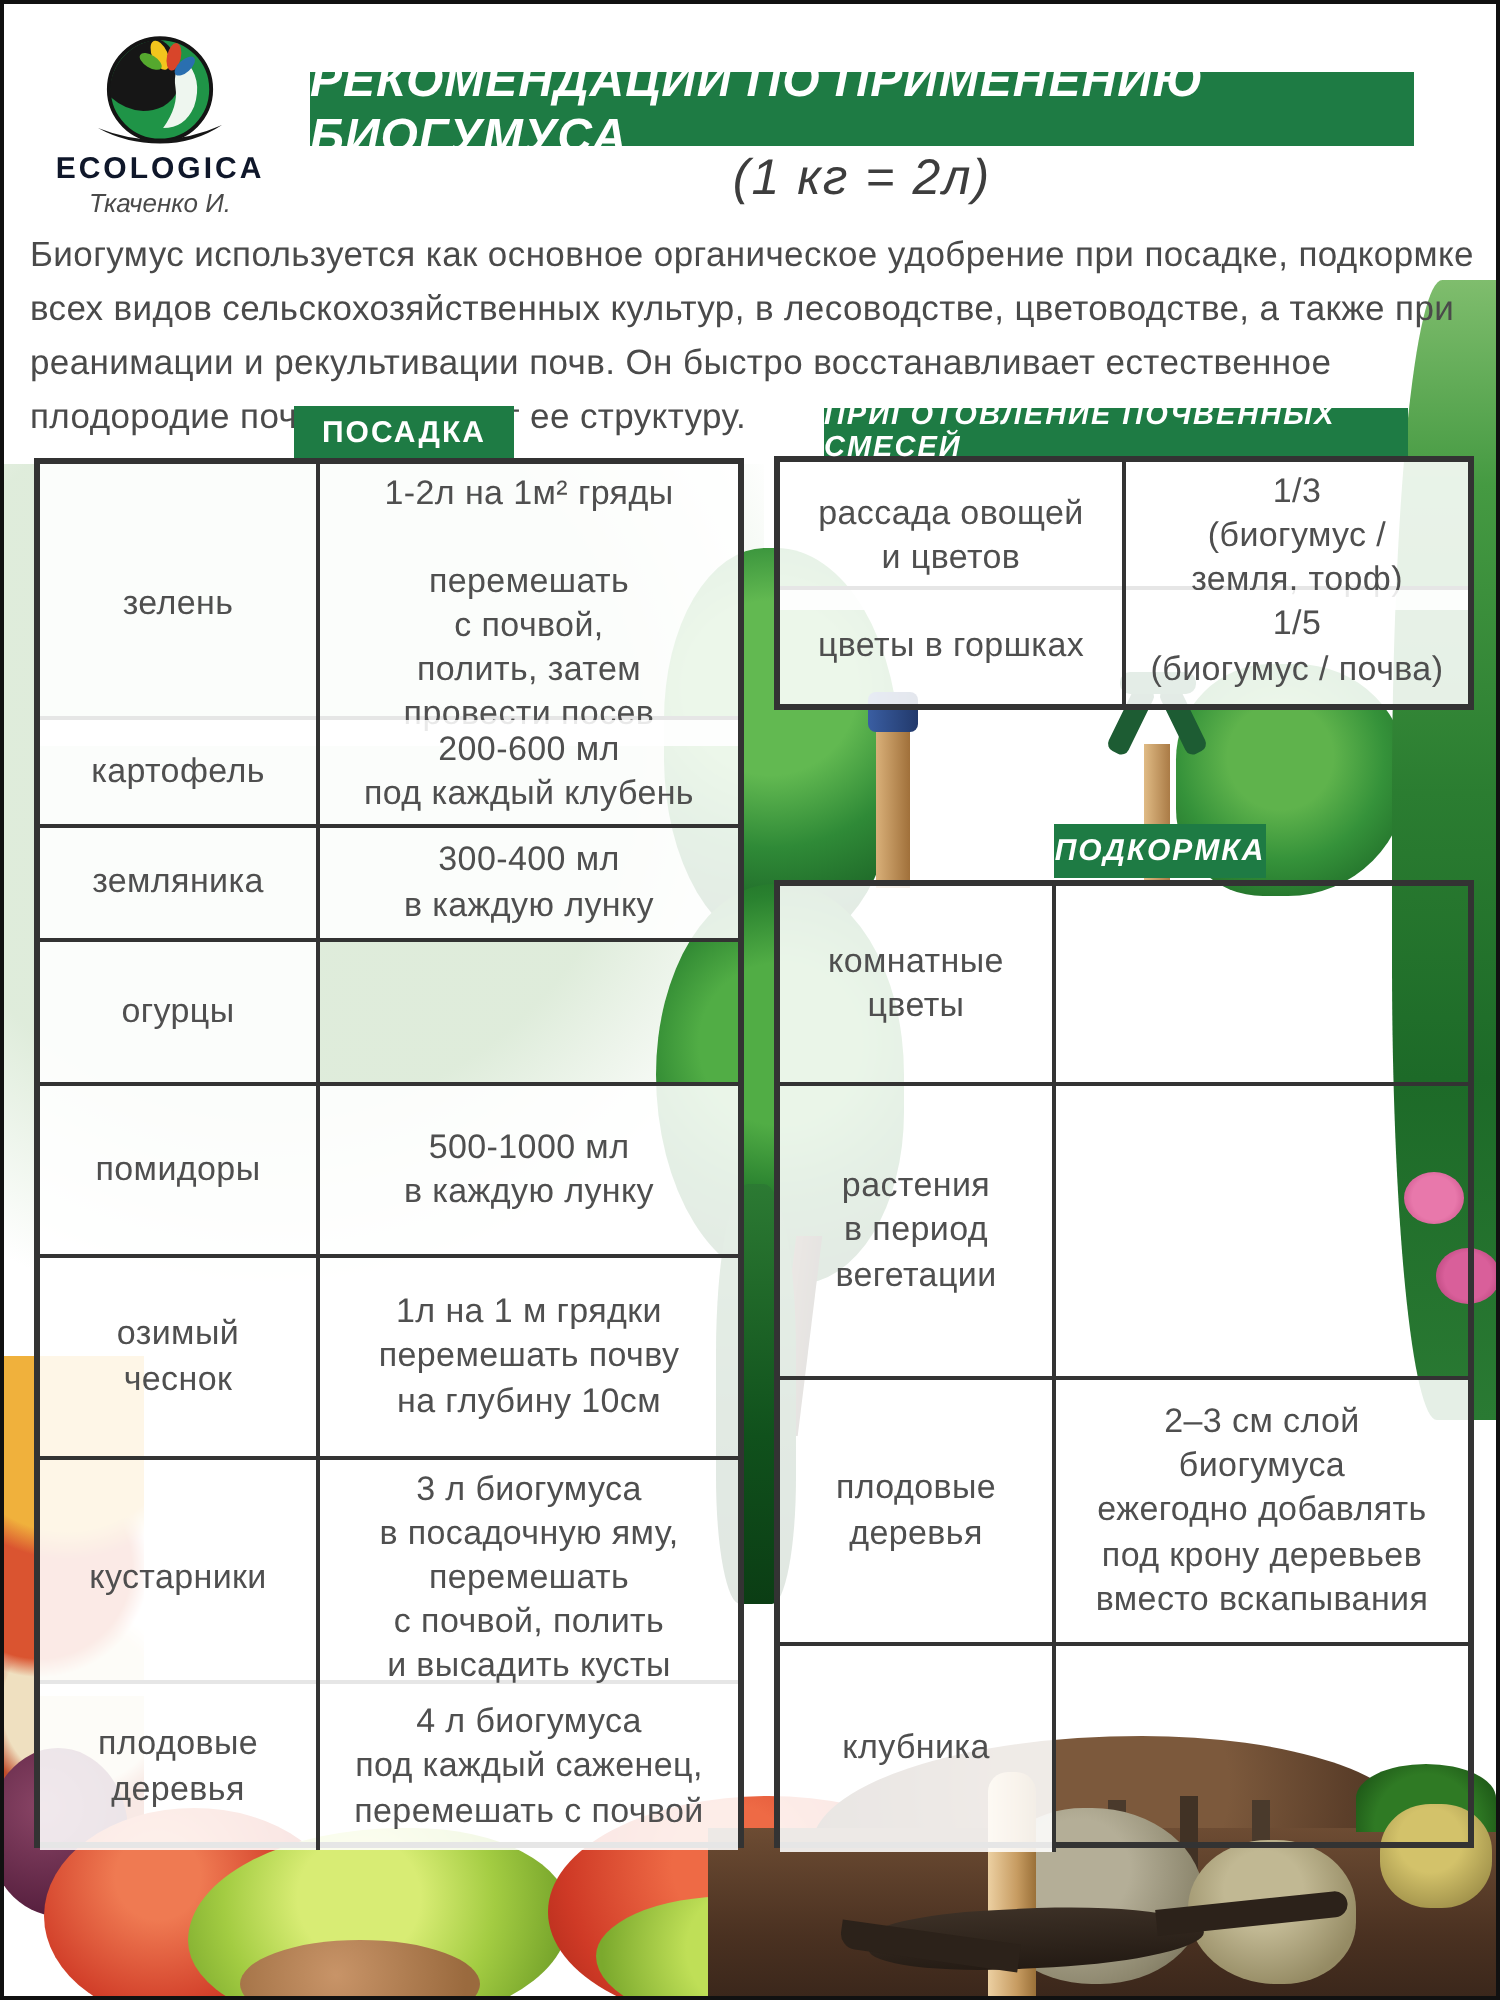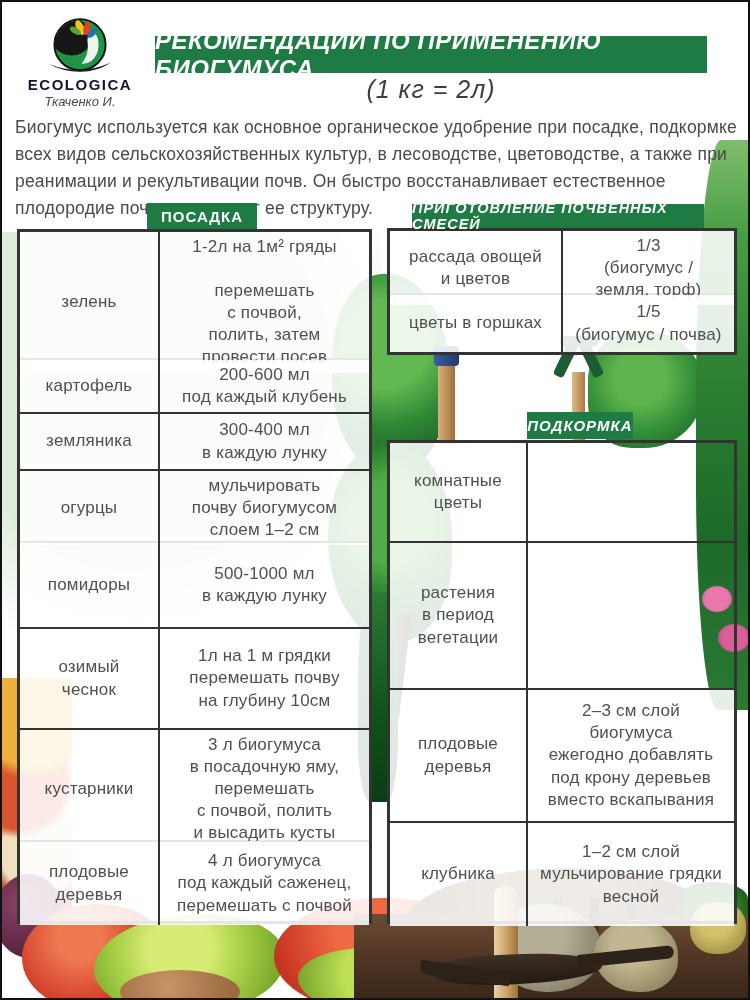--- a/index.html
+++ b/index.html
@@ -229,23 +229,20 @@
         <div class="cell">200-600 мл
 под каждый клубень</div>
       </div>
       <div class="trow" style="height:57px">
         <div class="cell name">земляника</div>
         <div class="cell">300-400 мл
 в каждую лунку</div>
       </div>
       <div class="trow" style="height:72px">
         <div class="cell name">огурцы</div>
-        <div class="cell">мульчировать
-почву биогумусом
-слоем 1–2 см</div>
       </div>
       <div class="trow" style="height:86px">
         <div class="cell name">помидоры</div>
         <div class="cell">500-1000 мл
 в каждую лунку</div>
       </div>
       <div class="trow" style="height:101px">
         <div class="cell name">озимый
 чеснок</div>
         <div class="cell">1л на 1 м грядки
@@ -298,19 +295,16 @@
         <div class="cell name">плодовые
 деревья</div>
         <div class="cell">2–3 см слой
 биогумуса
 ежегодно добавлять
 под крону деревьев
 вместо вскапывания</div>
       </div>
       <div class="trow" style="height:103px">
         <div class="cell name">клубника</div>
-        <div class="cell">1–2 см слой
-мульчирование грядки
-весной</div>
       </div>
     </div>
   </div>
 </div>
 
 </body></html>

